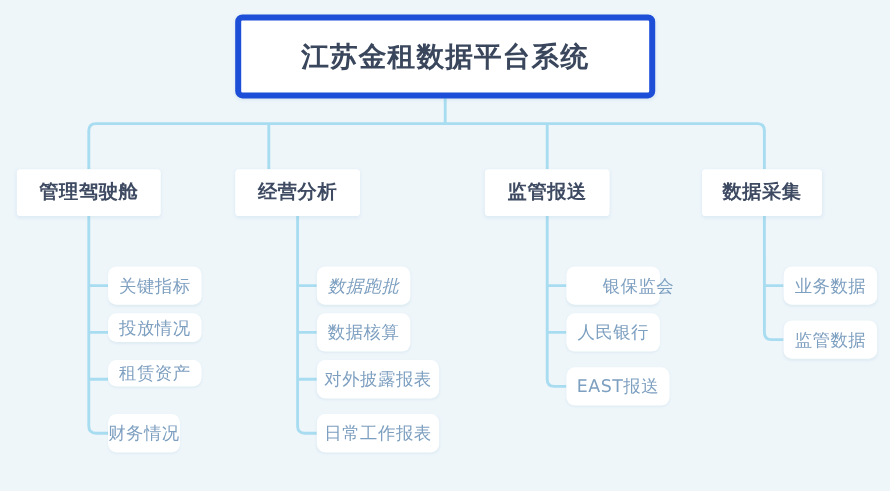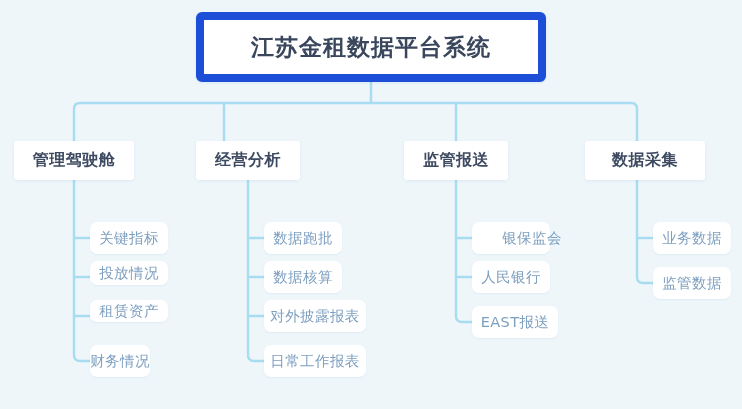--- a/index.html
+++ b/index.html
@@ -29,21 +29,21 @@
   .node {
     position: absolute;
     box-sizing: border-box;
     display: flex;
     align-items: center;
     justify-content: center;
     background: #ffffff;
     white-space: nowrap;
   }
   .node.root {
-    border: 8px solid #1d4ed8;
+    border: 5px solid #1d4ed8;
     border-radius: 6px;
     color: #39465c;
     font-size: 23px;
     font-weight: bold;
     letter-spacing: 1px;
     box-shadow: 0 1px 3px rgba(120,170,200,0.18);
   }
   .node.lvl2 {
     border-radius: 3px;
     color: #3d4a61;
@@ -101,38 +101,38 @@
 
   <div class="node lvl2" style="left:14px; top:141px; width:120px; height:39px;">
     <span>管理驾驶舱</span>
   </div>
   <div class="node lvl2" style="left:196px; top:141px; width:104px; height:39px;">
     <span>经营分析</span>
   </div>
   <div class="node lvl2" style="left:404px; top:141px; width:104px; height:39px;">
     <span>监管报送</span>
   </div>
-  <div class="node lvl2" style="left:585px; top:141px; width:120px; height:39px;">
+  <div class="node lvl2" style="left:585px; top:141px; width:100px; height:39px;">
     <span>数据采集</span>
   </div>
 
   <div class="node leaf" style="left:90px; top:222px; width:78px; height:32px;">
     <span>关键指标</span>
   </div>
   <div class="node leaf" style="left:90px; top:261px; width:78px; height:24px;">
     <span>投放情况</span>
   </div>
   <div class="node leaf" style="left:90px; top:300px; width:78px; height:22px;">
     <span>租赁资产</span>
   </div>
   <div class="node leaf" style="left:90px; top:345px; width:60px; height:32px;">
     <span>财务情况</span>
   </div>
 
-  <div class="node leaf" style="left:264px; top:222px; width:78px; height:32px;">
+  <div class="node leaf" style="left:264px; top:222px; width:78px; height:32px;font-style:italic;">
     <span>数据跑批</span>
   </div>
   <div class="node leaf" style="left:264px; top:261px; width:78px; height:32px;">
     <span>数据核算</span>
   </div>
   <div class="node leaf" style="left:264px; top:300px; width:102px; height:32px;">
     <span>对外披露报表</span>
   </div>
   <div class="node leaf" style="left:264px; top:345px; width:102px; height:32px;">
     <span>日常工作报表</span>

